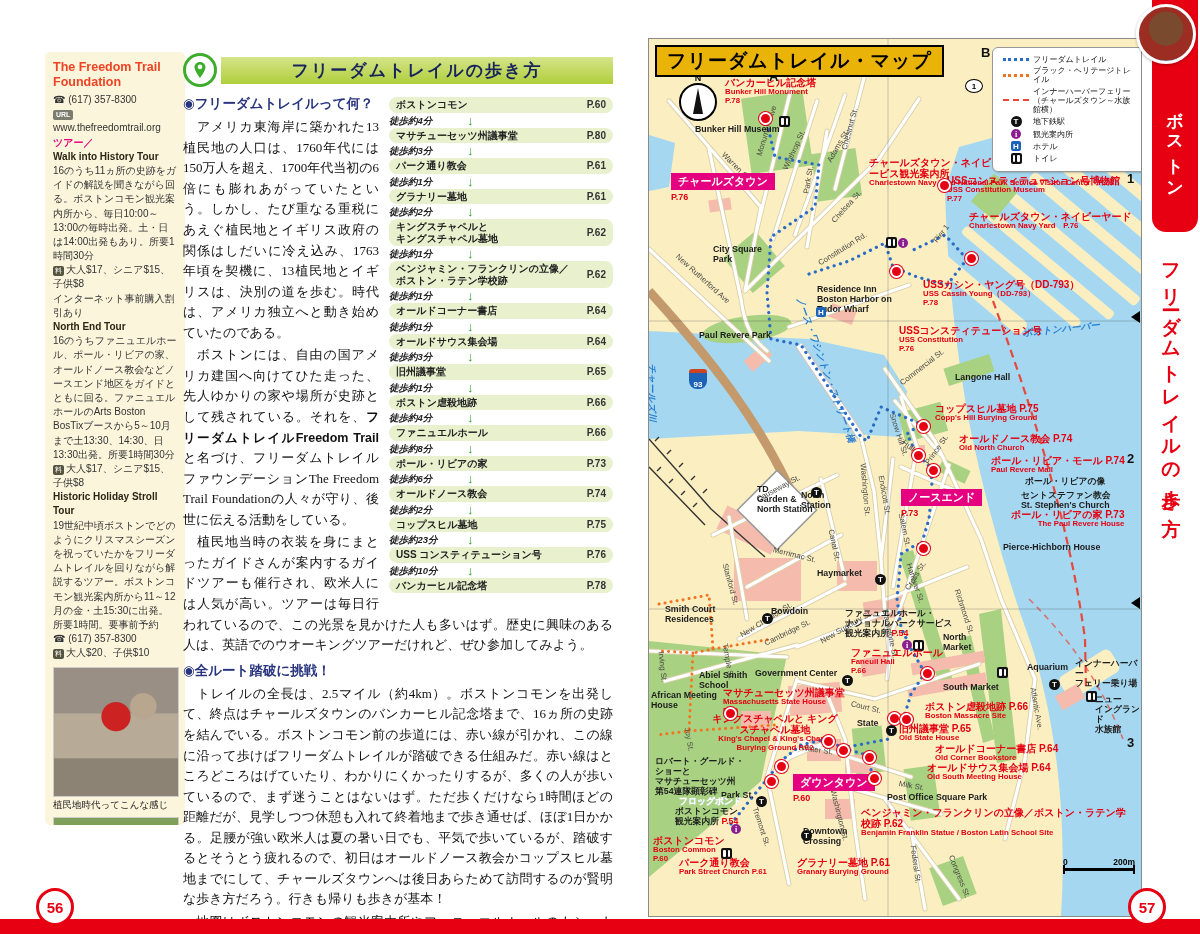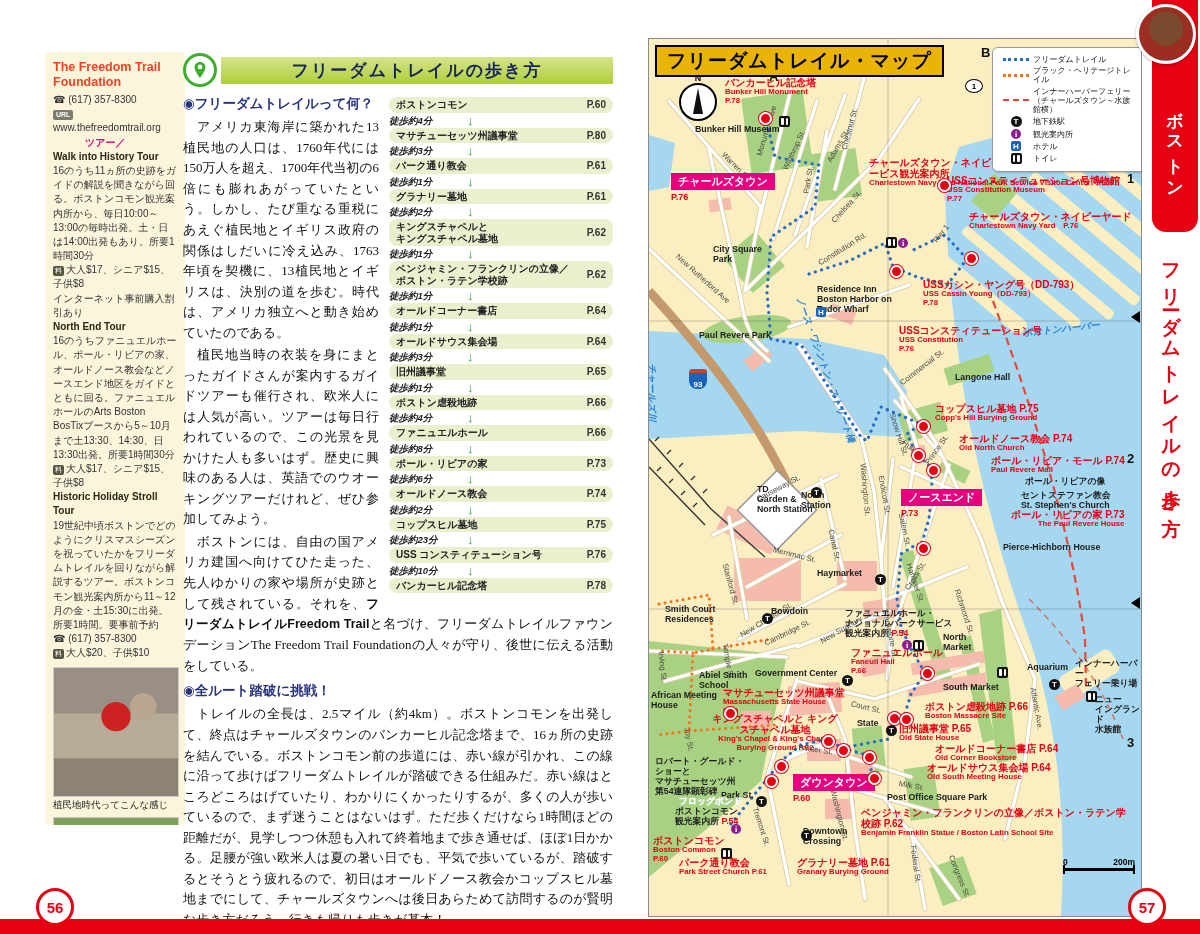--- a/index.html
+++ b/index.html
@@ -7,21 +7,21 @@
        font-family:"Liberation Sans","DejaVu Sans",sans-serif;overflow:hidden;}
   
   .botbar{position:absolute;left:0;top:919px;width:1200px;height:15px;background:#E60012;}
   .pagenum{position:absolute;top:888px;width:32px;height:32px;border:3px solid #E60012;border-radius:50%;
            background:#fff;color:#E60012;font-weight:bold;font-size:15px;display:flex;align-items:center;justify-content:center;z-index:6;}
   
   .infobox{position:absolute;left:45px;top:52px;width:140px;height:773px;background:#FBF5DC;border-radius:5px;
            padding:8px 8px;box-sizing:border-box;font-size:10px;line-height:1.42;color:#333;overflow:hidden;}
   .infobox .ttl{color:#EF4323;font-weight:bold;font-size:12.5px;line-height:1.2;margin-bottom:3px;}
   .urlbadge{display:inline-block;background:#7D7D6F;color:#fff;font-size:7px;font-weight:bold;border-radius:2px;padding:0 3px;margin-right:2px;}
-  .tourlbl{color:#E5007F;font-weight:bold;margin-left:32px;}
+  .tourlbl{color:#E5007F;font-weight:bold;}
   .tname{font-weight:bold;color:#2e2415;}
   .fee .bdg{display:inline-block;background:#55543F;color:#fff;font-size:7px;border-radius:2px;padding:0 2px;margin-right:2px;}
   .photo{width:124px;border:1px solid #ccc;margin-top:6px;}
   .photo1{height:128px;background:
       radial-gradient(circle at 50% 38%, #c22 0 14%, transparent 15%),
       radial-gradient(circle at 72% 30%, #b8a68f 0 10%, transparent 11%),
       linear-gradient(#9a8f84 0 35%, #b7aa97 36% 70%, #8d8374 71% 100%);}
   .photo2{height:112px;background:
       radial-gradient(circle at 30% 45%, #6d8552 0 22%, transparent 23%),
       linear-gradient(170deg,#7fa05a 0 48%, #b9b0a0 49% 78%, #a2483f 79% 84%, #b0a898 85% 100%);}
@@ -271,22 +271,22 @@
             <span class="wt">徒歩約10分</span>
           </div>
           <div class="tl-item">
             <span style="white-space: pre-line;">バンカーヒル記念塔</span>
             <span class="pg">P.78</span>
           </div>
         </div>
     </div>
     <div class="shead">◉フリーダムトレイルって何？</div>
     <p>　アメリカ東海岸に築かれた13植民地の人口は、1760年代には150万人を超え、1700年代当初の6倍にも膨れあがっていたという。しかし、たび重なる重税にあえぐ植民地とイギリス政府の関係はしだいに冷え込み、1763年頃を契機に、13植民地とイギリスは、決別の道を歩む。時代は、アメリカ独立へと動き始めていたのである。</p>
+    <p><span>　ボストンには、自由の国アメリカ建国へ向けてひた走った、先人ゆかりの家や場所が史跡として残されている。それを、</span><span class="bold">フリーダムトレイルFreedom Trail</span><span>と名づけ、フリーダムトレイルファウンデーションThe Freedom Trail Foundationの人々が守り、後世に伝える活動をしている。</span></p>
     <p>　植民地当時の衣装を身にまとったガイドさんが案内するガイドツアーも催行され、欧米人には人気が高い。ツアーは毎日行われているので、この光景を見かけた人も多いはず。歴史に興味のある人は、英語でのウオーキングツアーだけれど、ぜひ参加してみよう。</p>
-    <p><span>　ボストンには、自由の国アメリカ建国へ向けてひた走った、先人ゆかりの家や場所が史跡として残されている。それを、</span><span class="bold">フリーダムトレイルFreedom Trail</span><span>と名づけ、フリーダムトレイルファウンデーションThe Freedom Trail Foundationの人々が守り、後世に伝える活動をしている。</span></p>
     <div class="shead">◉全ルート踏破に挑戦！</div>
     <p>　トレイルの全長は、2.5マイル（約4km）。ボストンコモンを出発して、終点はチャールズタウンのバンカーヒル記念塔まで、16ヵ所の史跡を結んでいる。ボストンコモン前の歩道には、赤い線が引かれ、この線に沿って歩けばフリーダムトレイルが踏破できる仕組みだ。赤い線はところどころはげていたり、わかりにくかったりするが、多くの人が歩いているので、まず迷うことはないはず。ただ歩くだけなら1時間ほどの距離だが、見学しつつ休憩も入れて終着地まで歩き通せば、ほぼ1日かかる。足腰が強い欧米人は夏の暑い日でも、平気で歩いているが、踏破するとそうとう疲れるので、初日はオールドノース教会かコップスヒル墓地までにして、チャールズタウンへは後日あらためて訪問するのが賢明な歩き方だろう。行きも帰りも歩きが基本！</p>
     <p>　地図はボストンコモンの観光案内所やファニュエルホールのナショナルパークサービス観光案内所で手に入る。ボストン観光の基本となるトレイルなので、ぜひ歩いてみるといい。時間に余裕がない場合は、各見どころに立ち入らずボストンコモンからファニュエルホールまで赤い線に沿って進むのがベスト。所要約25分。</p>
   </div>
 </div>
 
 <div class="map">
   <svg width="492" height="877" viewBox="0 0 492 877">
     <rect x="0" y="0" width="492" height="877" fill="#FBEFC2"></rect>
 

